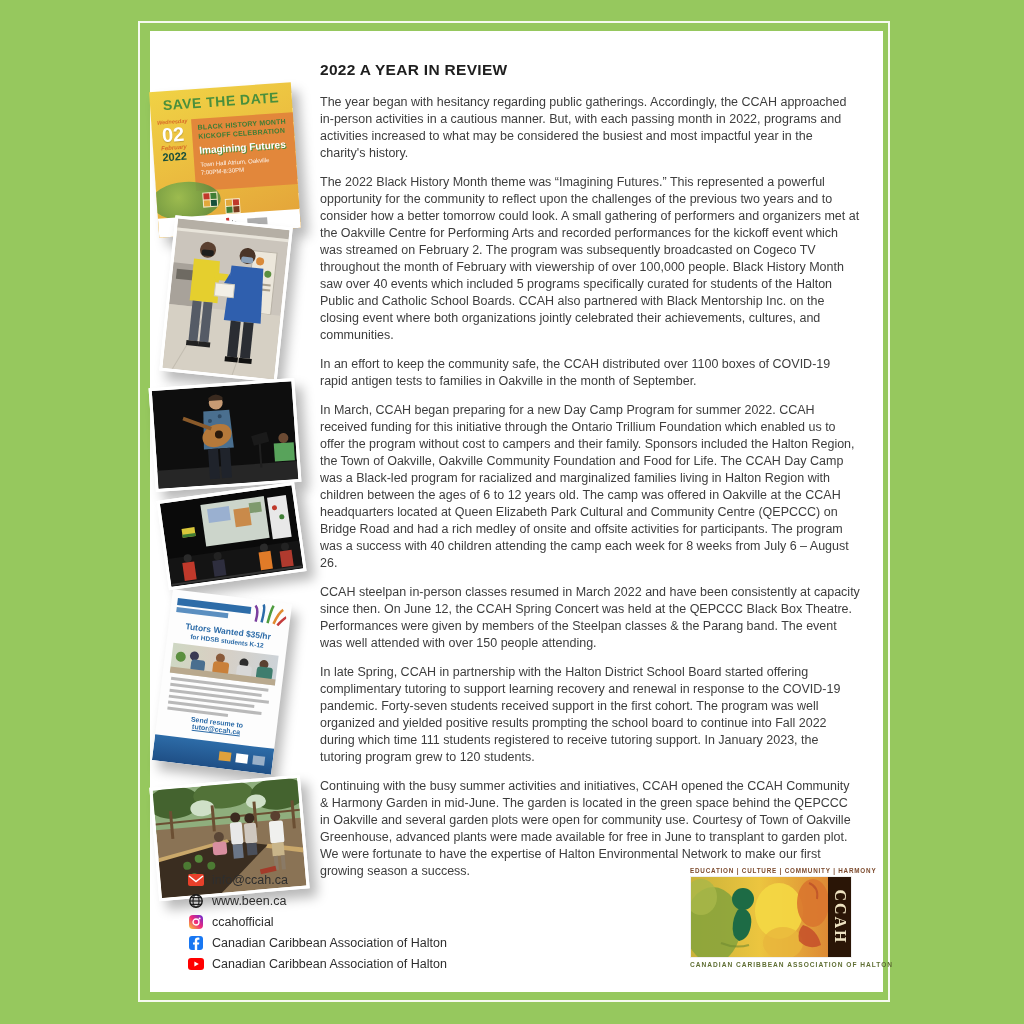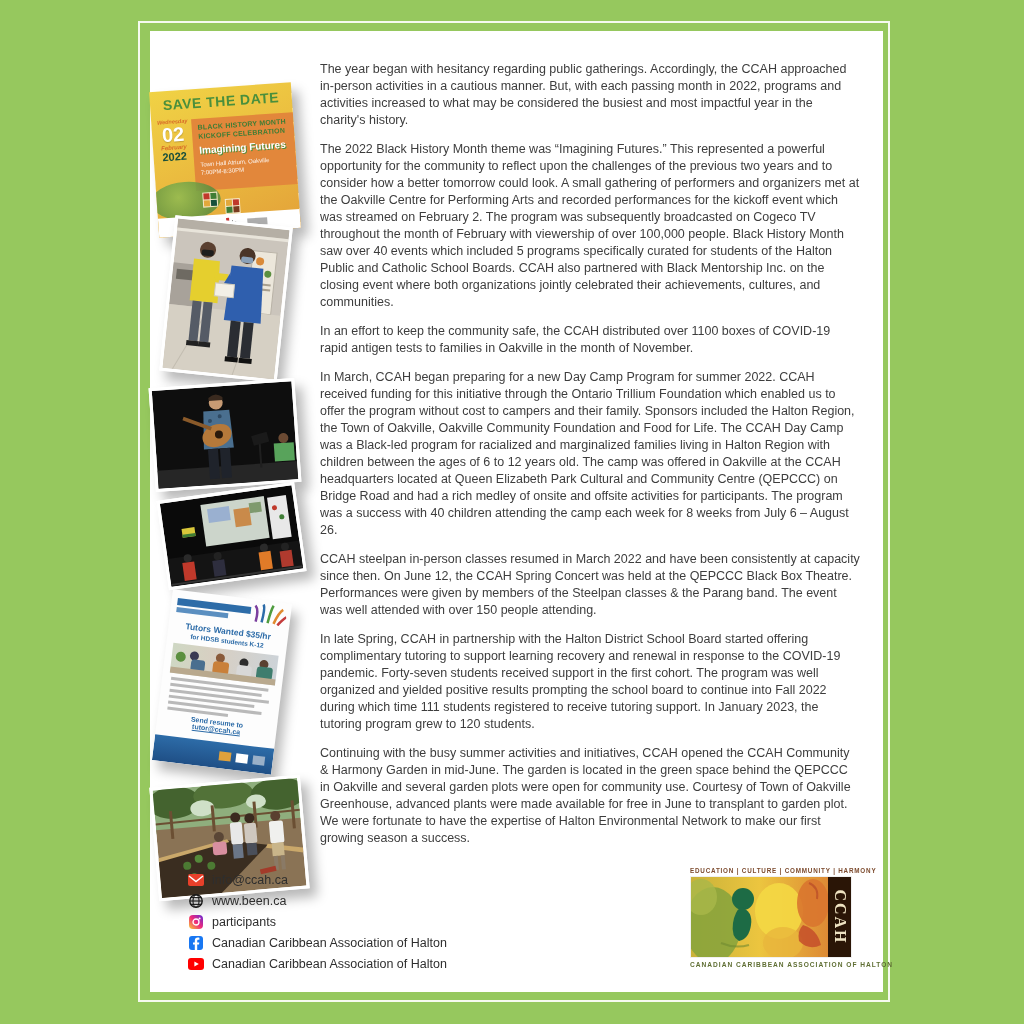--- a/index.html
+++ b/index.html
@@ -113,23 +113,24 @@
   .logo-orgname{font-size:6.6px;font-weight:700;letter-spacing:1px;color:#5f6e33;white-space:nowrap;margin-top:4px;}
 </style>
 </head>
 <body>
 
 <div class="page-outline"></div>
 
 <div class="page">
 
   <div class="main-text">
+    <h1>2022 A YEAR IN REVIEW</h1>
     <p>The year began with hesitancy regarding public gatherings. Accordingly, the CCAH approached in-person activities in a cautious manner. But, with each passing month in 2022, programs and activities increased to what may be considered the busiest and most impactful year in the charity's history.</p>
     <p>The 2022 Black History Month theme was “Imagining Futures.” This represented a powerful opportunity for the community to reflect upon the challenges of the previous two years and to consider how a better tomorrow could look. A small gathering of performers and organizers met at the Oakville Centre for Performing Arts and recorded performances for the kickoff event which was streamed on February 2. The program was subsequently broadcasted on Cogeco TV throughout the month of February with viewership of over 100,000 people. Black History Month saw over 40 events which included 5 programs specifically curated for students of the Halton Public and Catholic School Boards. CCAH also partnered with Black Mentorship Inc. on the closing event where both organizations jointly celebrated their achievements, cultures, and communities.</p>
-    <p>In an effort to keep the community safe, the CCAH distributed over 1100 boxes of COVID-19 rapid antigen tests to families in Oakville in the month of November.</p>
+    <p>In an effort to keep the community safe, the CCAH distributed over 1100 boxes of COVID-19 rapid antigen tests to families in Oakville in the month of September.</p>
     <p>In March, CCAH began preparing for a new Day Camp Program for summer 2022. CCAH received funding for this initiative through the Ontario Trillium Foundation which enabled us to offer the program without cost to campers and their family. Sponsors included the Halton Region, the Town of Oakville, Oakville Community Foundation and Food for Life. The CCAH Day Camp was a Black-led program for racialized and marginalized families living in Halton Region with children between the ages of 6 to 12 years old. The camp was offered in Oakville at the CCAH headquarters located at Queen Elizabeth Park Cultural and Community Centre (QEPCCC) on Bridge Road and had a rich medley of onsite and offsite activities for participants. The program was a success with 40 children attending the camp each week for 8 weeks from July 6 – August 26.</p>
     <p>CCAH steelpan in-person classes resumed in March 2022 and have been consistently at capacity since then. On June 12, the CCAH Spring Concert was held at the QEPCCC Black Box Theatre. Performances were given by members of the Steelpan classes &amp; the Parang band. The event was well attended with over 150 people attending.</p>
     <p>In late Spring, CCAH in partnership with the Halton District School Board started offering complimentary tutoring to support learning recovery and renewal in response to the COVID-19 pandemic. Forty-seven students received support in the first cohort. The program was well organized and yielded positive results prompting the school board to continue into Fall 2022 during which time 111 students registered to receive tutoring support. In January 2023, the tutoring program grew to 120 students.</p>
     <p>Continuing with the busy summer activities and initiatives, CCAH opened the CCAH Community &amp; Harmony Garden in mid-June. The garden is located in the green space behind the QEPCCC in Oakville and several garden plots were open for community use. Courtesy of Town of Oakville Greenhouse, advanced plants were made available for free in June to transplant to garden plot. We were fortunate to have the expertise of Halton Environmental Network to make our first growing season a success.</p>
   </div>
 
   <div class="simg save-flyer">
     <div class="sf-head">SAVE THE DATE</div>
     <div class="sf-date">
       <span class="sf-wd">Wednesday</span>
@@ -362,21 +363,21 @@
                 <stop offset="0" stop-color="#f9ce34"></stop>
                 <stop offset="0.5" stop-color="#ee2a7b"></stop>
                 <stop offset="1" stop-color="#6228d7"></stop>
               </linearGradient>
             </defs>
             <rect width="14" height="14" rx="4" fill="url(#ig)"></rect>
             <circle cx="7" cy="7" r="3" fill="none" stroke="#fff" stroke-width="1.3"></circle>
             <circle cx="10.6" cy="3.4" r="1" fill="#fff"></circle>
           </svg>
       </span>
-      <span class="clabel">participants</span>
+      <span class="clabel">ccahofficial</span>
     </div>
     <div class="contact-row">
       <span class="cicon">
         <svg width="14" height="14" viewBox="0 0 14 14">
             <rect width="14" height="14" rx="3" fill="#1877f2"></rect>
             <path d="M8.2 14 V8.6 H10 L10.3 6.4 H8.2 V5 c0-.7.3-1.2 1.2-1.2 h1 V1.8 C10 1.7 9.3 1.6 8.7 1.6 6.9 1.6 5.8 2.7 5.8 4.7 v1.7 H4 v2.2 h1.8 V14 Z" fill="#fff"></path>
           </svg>
       </span>
       <span class="clabel">Canadian Caribbean Association of Halton</span>
     </div>

